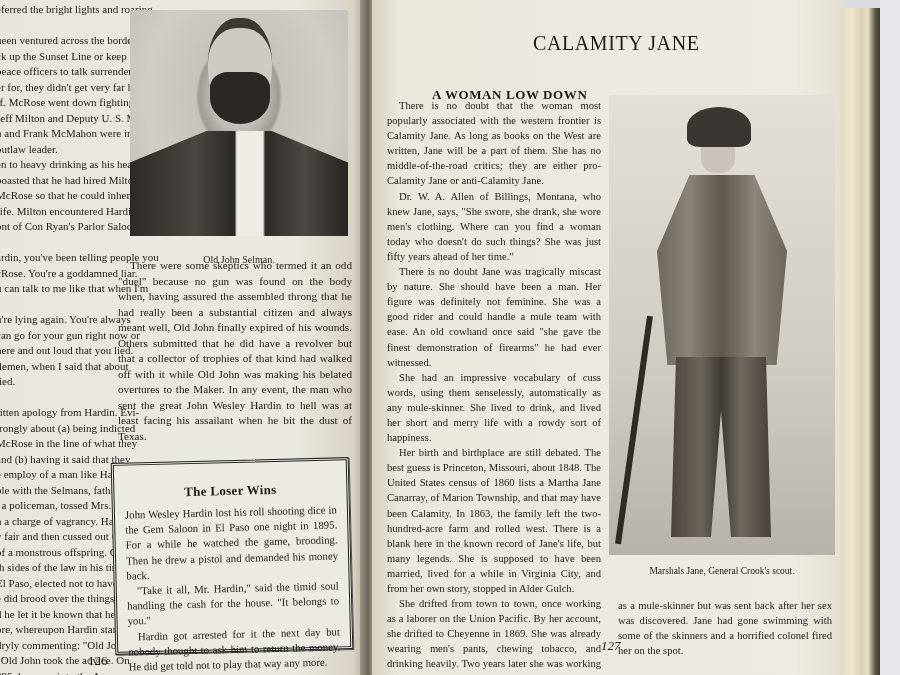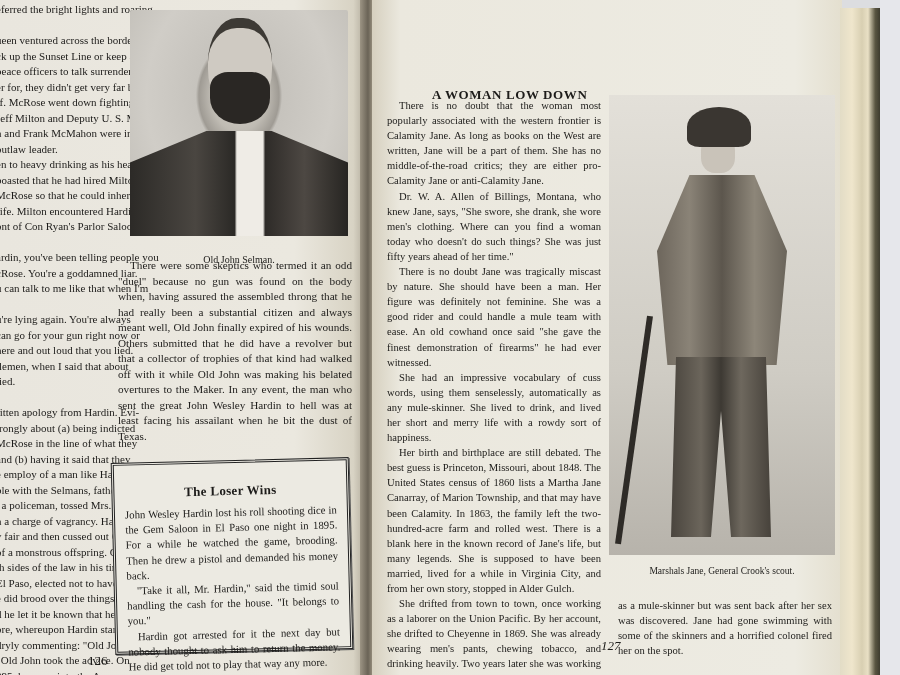--- a/index.html
+++ b/index.html
@@ -115,20 +115,21 @@
       </div>
     </div>
 
     <div class="pageno pageno-l">126</div>
   </div>
 
   <div class="gutter"></div>
 
   <div class="page-right"></div>
 
+  <div class="title">CALAMITY JANE</div>
   <div class="subtitle">A WOMAN LOW DOWN</div>
 
   <div class="col right-col">
     <p>There is no doubt that the woman most popularly associated with the western frontier is Calamity Jane. As long as books on the West are written, Jane will be a part of them. She has no middle-of-the-road critics; they are either pro-Calamity Jane or anti-Calamity Jane.</p>
     <p>Dr. W. A. Allen of Billings, Montana, who knew Jane, says, "She swore, she drank, she wore men's clothing. Where can you find a woman today who doesn't do such things? She was just fifty years ahead of her time."</p>
     <p>There is no doubt Jane was tragically miscast by nature. She should have been a man. Her figure was definitely not feminine. She was a good rider and could handle a mule team with ease. An old cowhand once said "she gave the finest demonstration of firearms" he had ever witnessed.</p>
     <p>She had an impressive vocabulary of cuss words, using them senselessly, automatically as any mule-skinner. She lived to drink, and lived her short and merry life with a rowdy sort of happiness.</p>
     <p>Her birth and birthplace are still debated. The best guess is Princeton, Missouri, about 1848. The United States census of 1860 lists a Martha Jane Canarray, of Marion Township, and that may have been Calamity. In 1863, the family left the two-hundred-acre farm and rolled west. There is a blank here in the known record of Jane's life, but many legends. She is supposed to have been married, lived for a while in Virginia City, and from her own story, stopped in Alder Gulch.</p>
     <p>She drifted from town to town, once working as a laborer on the Union Pacific. By her account, she drifted to Cheyenne in 1869. She was already wearing men's pants, chewing tobacco, and drinking heavily. Two years later she was working as a mule skinner or in a cattle-driving train.</p>
 

